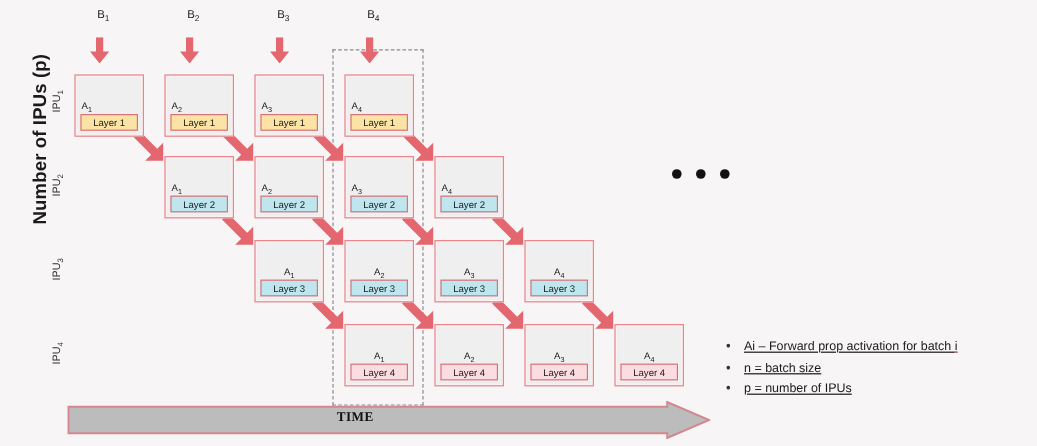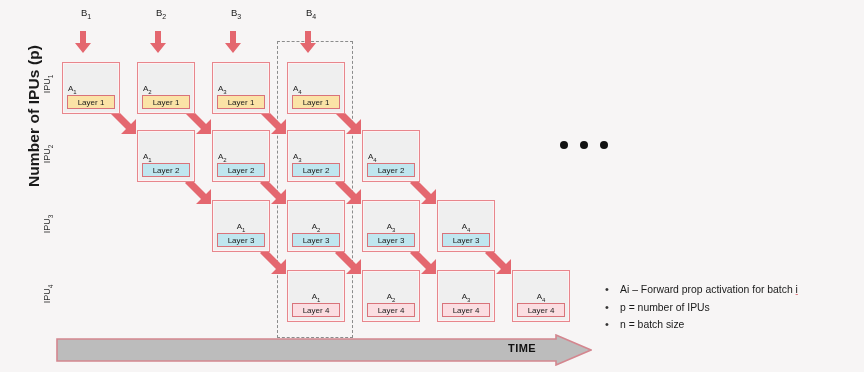--- a/index.html
+++ b/index.html
@@ -98,39 +98,41 @@
   #dots span{
     display:block;width:8px;height:8px;border-radius:50%;
     background:#121212;
   }
 
   
   #timearrow{position:absolute;left:56px;top:334px;width:536px;height:32px;}
   #time-text{
     position:absolute;
     left:56px;top:342px;width:480px;
-    text-align:right;
+    text-align:center;
     font-size:11px;font-weight:bold;color:#111;
     letter-spacing:.4px;
     pointer-events:none;
+    font-family:Liberation Serif, serif;
   }
 
   
   #legend{
     position:absolute;
     left:600px;top:282px;
     width:256px;
     font-size:10.4px;
     color:#1a1a1a;
     line-height:16.5px;
   }
   #legend .li{
     position:relative;
     padding-left:20px;
     margin-bottom:1px;
+    text-decoration:underline;
   }
   #legend .li:before{
     content:"•";
     position:absolute;left:5px;top:-1px;
     font-size:11px;color:#333;
   }
   #legend .li u{text-decoration:underline;text-decoration-color:#e07b82;}
 </style>
 </head>
 <body>
@@ -343,17 +345,17 @@
 
   <div id="timearrow">
     <svg viewBox="0 0 536 32" width="536" height="32" preserveAspectRatio="none">
       <polygon points="1,5 500,5 500,1 535,16 500,31 500,27 1,27" fill="#bcbcbc" stroke="#d4868f" stroke-width="1.6"></polygon>
     </svg>
   </div>
   <div id="time-text">TIME</div>
 
   <div id="legend">
     <div class="li">Ai – Forward prop activation for batch <u>i</u></div>
+    <div class="li">n = batch size</div>
     <div class="li">p = number of IPUs</div>
-    <div class="li">n = batch size</div>
   </div>
 
 </div>
 
 </body></html>

